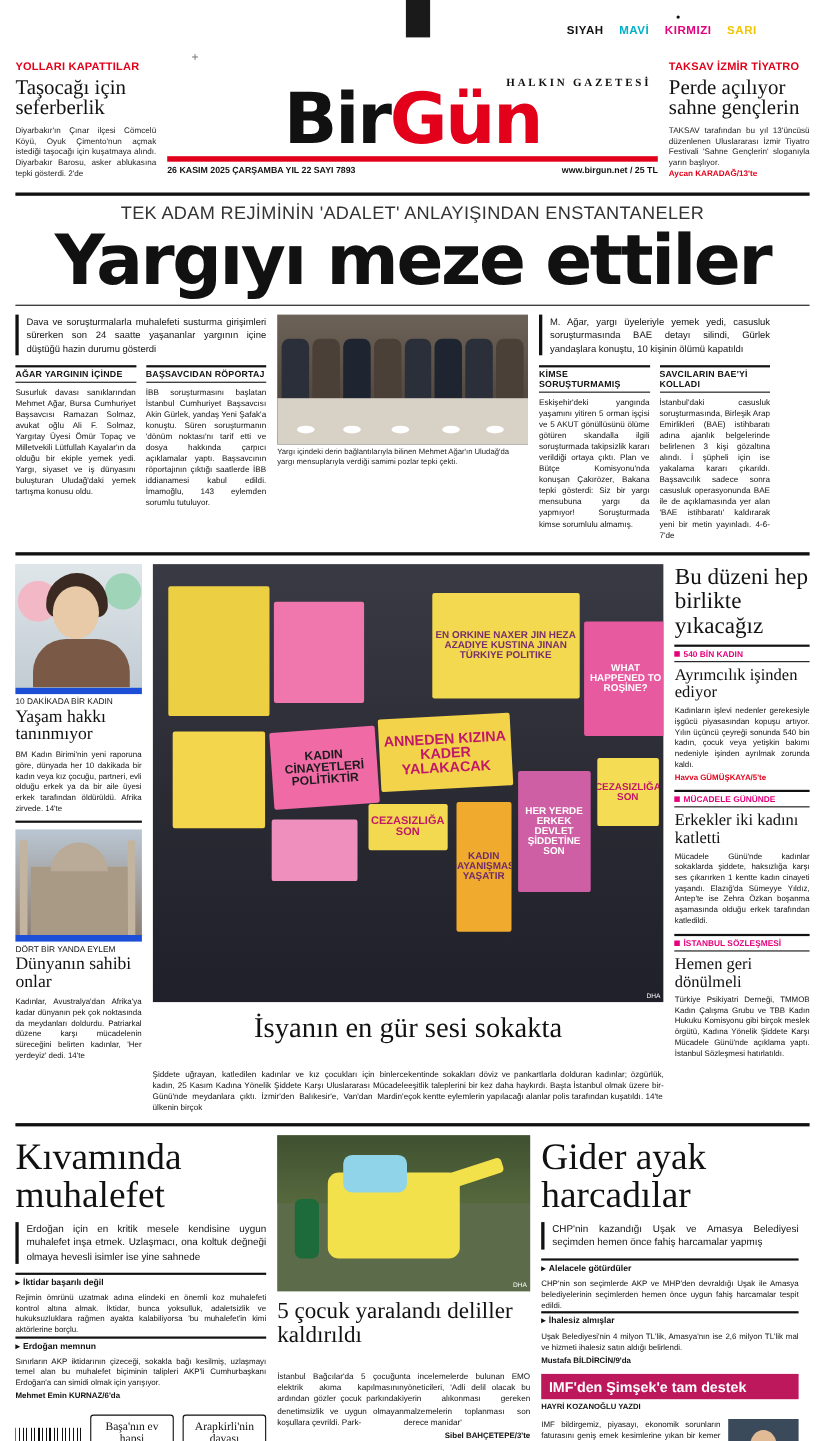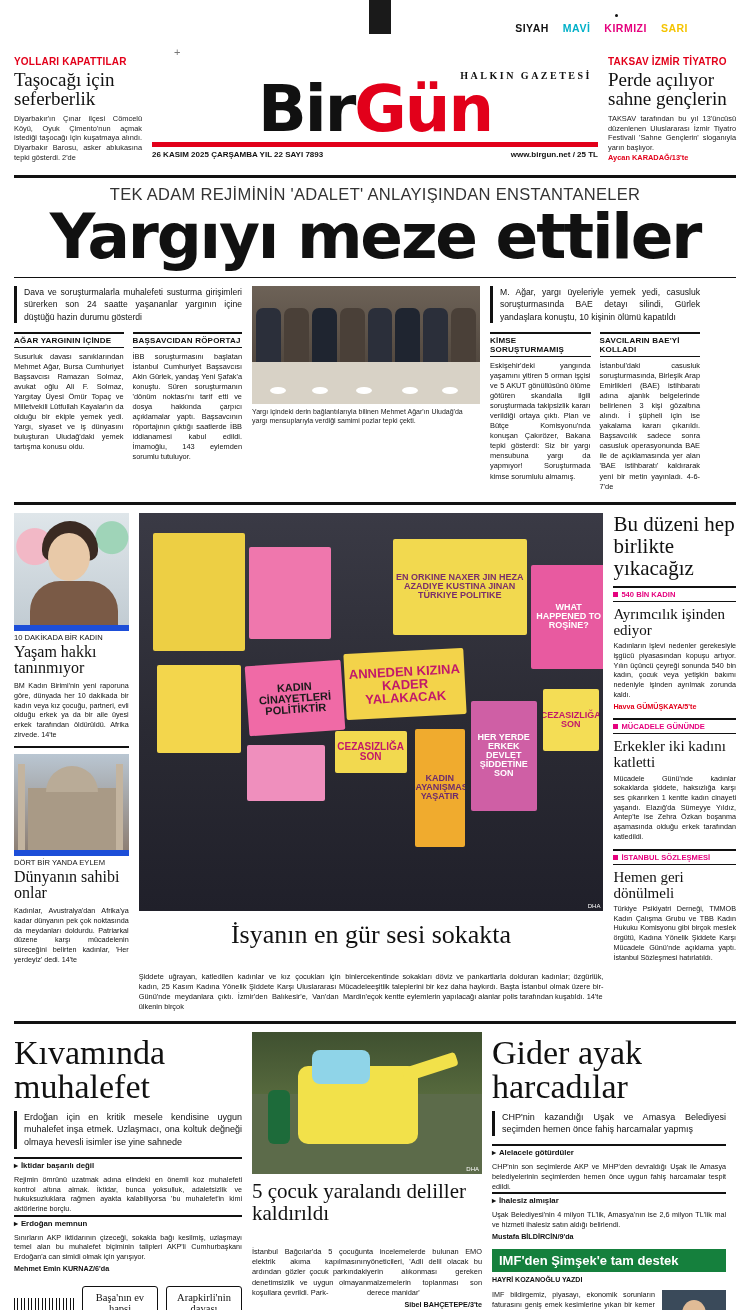--- a/index.html
+++ b/index.html
@@ -119,21 +119,21 @@
   .boxed { border:1px solid #111; border-radius:3px; padding:5px 6px; font-size:10.5px; font-family:"Liberation Serif", serif; line-height:1.12; text-align:center; }
   .boxed small { display:block; font-family:"Liberation Sans", sans-serif; font-size:7px; font-weight:bold; margin-top:3px; }
   .barcode { height:34px; width:60px; background:repeating-linear-gradient(90deg,#111 0 1px,#fff 1px 3px,#111 3px 4px,#fff 4px 7px); }
   .ph-mid { height:142px; background:#5c6b4a; position:relative; overflow:hidden; }
   .ph-mid .car { position:absolute; left:46px; top:34px; width:120px; height:78px; background:#f2e14a; border-radius:10px; }
   .ph-mid .cab { position:absolute; left:60px; top:18px; width:58px; height:34px; background:#8fd4e8; border-radius:8px; }
   .ph-mid .arm { position:absolute; left:150px; top:28px; width:56px; height:14px; background:#f2e14a; transform:rotate(-18deg); border-radius:4px; }
   .ph-mid .worker { position:absolute; left:16px; top:58px; width:22px; height:54px; background:#1d6b3a; border-radius:6px; }
   .ph-mid .trees { position:absolute; inset:0 0 auto 0; height:62px; background:linear-gradient(#3f5030,#56693d); }
   .midhead { font-size:21px; font-family:"Liberation Serif", serif; line-height:1.08; margin:6px 0 5px; }
-  .pink-strip { background:#15803d; color:#fff; font-size:13px; font-weight:bold; padding:4px 7px; margin-top:8px; }
+  .pink-strip { background:#be185d; color:#fff; font-size:13px; font-weight:bold; padding:4px 7px; margin-top:8px; }
   .analyst { display:flex; gap:7px; margin-top:5px; }
   .analyst .ph { width:64px; height:56px; background:#3a4a5a; position:relative; overflow:hidden; flex:none; }
   .analyst .ph .f { position:absolute; left:20px; top:10px; width:24px; height:28px; background:#e0bb96; border-radius:50%; }
   .analyst .ph .b { position:absolute; left:8px; bottom:0; width:48px; height:22px; background:#1d2630; border-radius:16px 16px 0 0; }
 </style>
 </head>
 <body>
 
 <div class="page">
 

